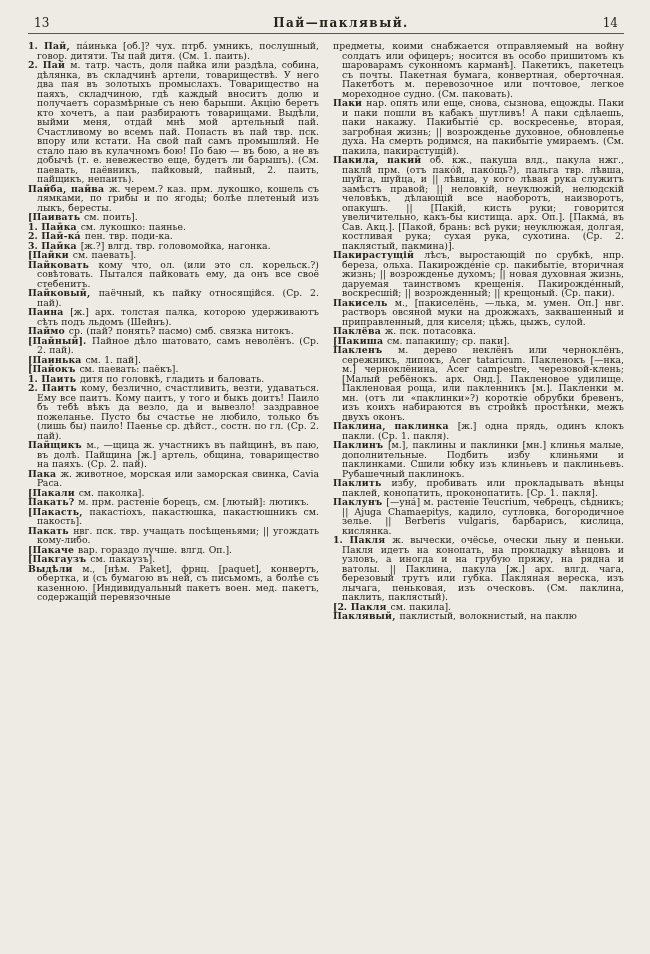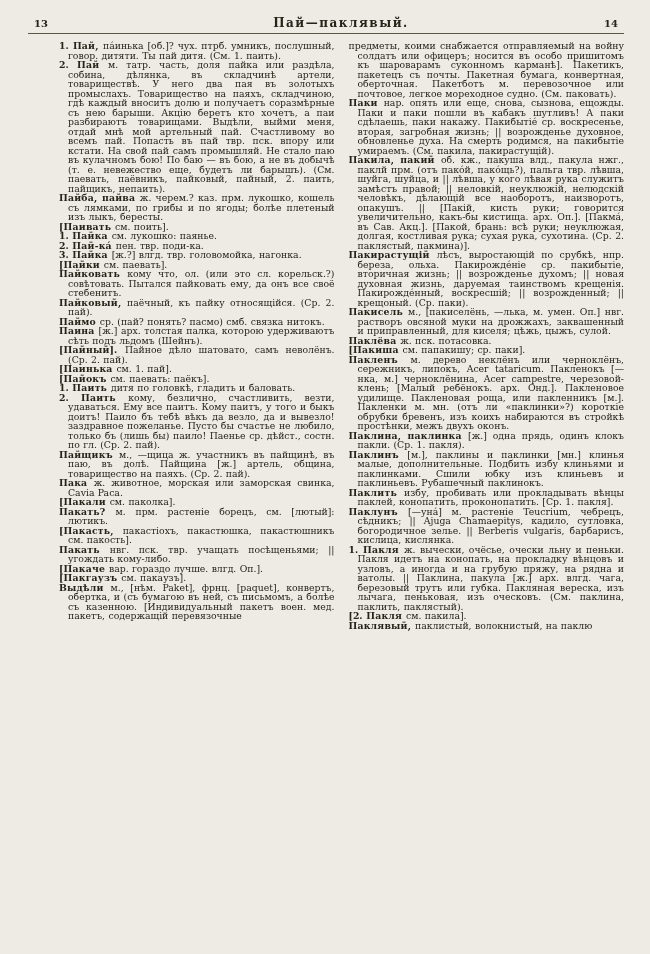--- a/index.html
+++ b/index.html
@@ -14,29 +14,28 @@
     width: 650px; height: 954px;
     padding: 16px 26px 8px 28px;
     background: #edebe4;
     color: #262419;
   }
   .header {
     display: flex; justify-content: space-between; align-items: baseline;
     font-size: 12px; font-weight: bold;
     padding: 0 6px;
   }
-  .pageno { font-weight: bold; font-size: 10px; }
+  .pageno { font-weight: normal; font-size: 12px; }
   .running-title { letter-spacing: 1.5px; margin-left: 30px; }
   .rule { border-top: 1px solid #5a5648; margin-top: 3px; }
   .columns {
     display: flex; gap: 14px;
     margin-top: 7px;
     height: 896px;
     overflow: hidden;
-    margin-left: 31px;
   }
   .col {
     width: 50%;
     text-align: justify;
     font-size: 9.3px;
     line-height: 9.5px;
     hyphens: auto;
     overflow: hidden;
     word-spacing: 0.4px;
   }
@@ -73,23 +72,23 @@
   <p class="entry"><span class="num">2. </span><span class="head">Пай-ка́ </span><span class="body">пен. твр. поди-ка.</span></p>
 
   <p class="entry"><span class="num">3. </span><span class="head">Пайка </span><span class="body">[ж.?] влгд. твр. головомойка, нагонка.</span></p>
 
   <p class="entry"><span class="head">[Пайки </span><span class="body">см. паевать].</span></p>
 
   <p class="entry"><span class="head">Пайковать </span><span class="body">кому что, ол. (или это сл. корельск.?) совѣтовать. Пытался пайковать ему, да онъ все своё стебенитъ.</span></p>
 
   <p class="entry"><span class="head">Пайковый, </span><span class="body">паёчный, къ пайку относящійся. (Ср. 2. пай).</span></p>
 
+  <p class="entry"><span class="head">Паина </span><span class="body">[ж.] арх. толстая палка, которою удерживаютъ сѣть подъ льдомъ (Шейнъ).</span></p>
+
   <p class="entry"><span class="head">Паймо </span><span class="body">ср. (пай? понять? пасмо) смб. связка нитокъ.</span></p>
-
-  <p class="entry"><span class="head">Паина </span><span class="body">[ж.] арх. толстая палка, которою удерживаютъ сѣть подъ льдомъ (Шейнъ).</span></p>
 
   <p class="entry"><span class="head">[Пайный]. </span><span class="body">Пайное дѣло шатовато, самъ неволёнъ. (Ср. 2. пай).</span></p>
 
   <p class="entry"><span class="head">[Паинька </span><span class="body">см. 1. пай].</span></p>
 
   <p class="entry"><span class="head">[Пайокъ </span><span class="body">см. паевать: паёкъ].</span></p>
 
   <p class="entry"><span class="num">1. </span><span class="head">Паить </span><span class="body">дитя по головкѣ, гладить и баловать.</span></p>
 
   <p class="entry"><span class="num">2. </span><span class="head">Паить </span><span class="body">кому, безлично, счастливить, везти, удаваться. Ему все паитъ. Кому паитъ, у того и быкъ доитъ! Паило бъ тебѣ вѣкъ да везло, да и вывезло! заздравное пожеланье. Пусто бы счастье не любило, только бъ (лишь бы) паило! Паенье ср. дѣйст., состн. по гл. (Ср. 2. пай).</span></p>

